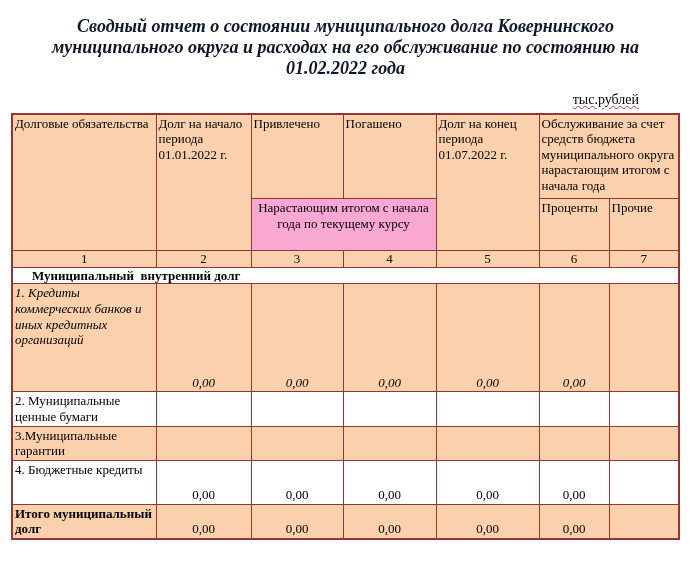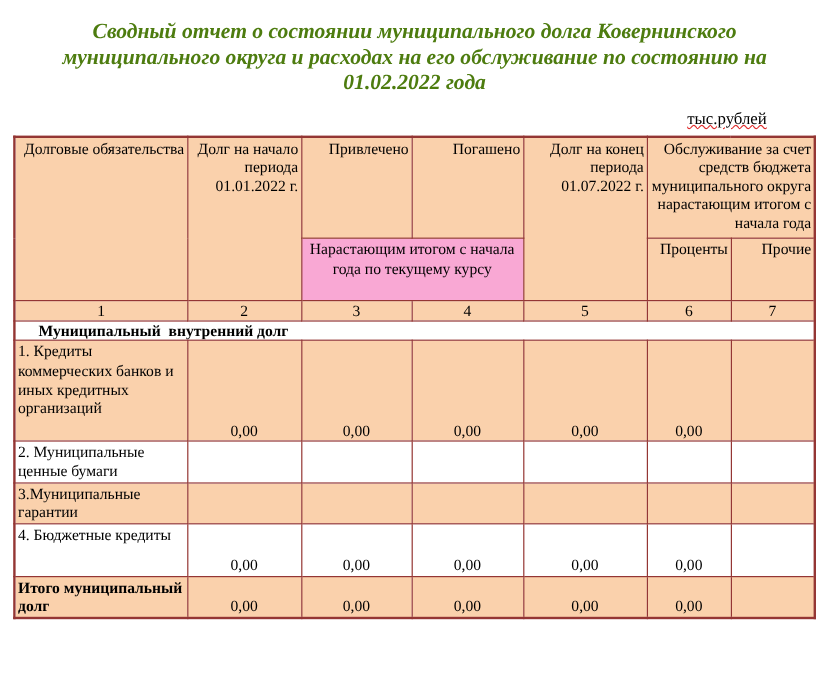--- a/index.html
+++ b/index.html
@@ -9,21 +9,21 @@
     color:#000;
   }
   .page{position:relative;width:691px;height:565px;}
   .doc-title{
     margin:16px 30px 0 30px;
     text-align:center;
     font-style:italic;
     font-weight:bold;
     font-size:18px;
     line-height:1.18;
-    color:#4d7c0f;
+    color:#0f172a;
   }
   .units-line{
     margin:12px 52px 5px 0;
     text-align:right;
     font-size:14px;
   }
   .units-line span{
     text-decoration-line:underline;
     text-decoration-style:wavy;
     text-decoration-color:#e03030;
@@ -45,21 +45,21 @@
   table.report col.c5{width:103px;}
   table.report col.c6{width:70px;}
   table.report col.c7{width:70px;}
   .report th,.report td{
     border:1.5px solid #943634;
     padding:1px 2px;
     overflow:hidden;
   }
   .report th{
     font-weight:normal;
-    text-align:right;
+    text-align:left;
     vertical-align:top;
     background:#fad1ac;
   }
   .shade{background:#fad1ac;}
   .white{background:#ffffff;}
   .numrow td{
     text-align:center;
     vertical-align:middle;
     background:#fad1ac;
     height:15px;
@@ -80,21 +80,21 @@
     padding:0 2px 1px 3px;
   }
   .label.bold{font-weight:bold;}
   .val{
     text-align:center;
     vertical-align:bottom;
     padding-bottom:1px;
   }
   tr.h1{height:85px;}
   tr.h2{height:52px;}
-  tr.r1{height:84px;}
+  tr.r1{height:108px;font-style:italic;}
   tr.r2{height:31px;}
   tr.r3{height:32px;}
   tr.r4{height:44px;}
   tr.r5{height:32px;}
   .subhdr{
     text-align:center;
     vertical-align:top;
     background:#f9a8d4;
   }
 </style>

